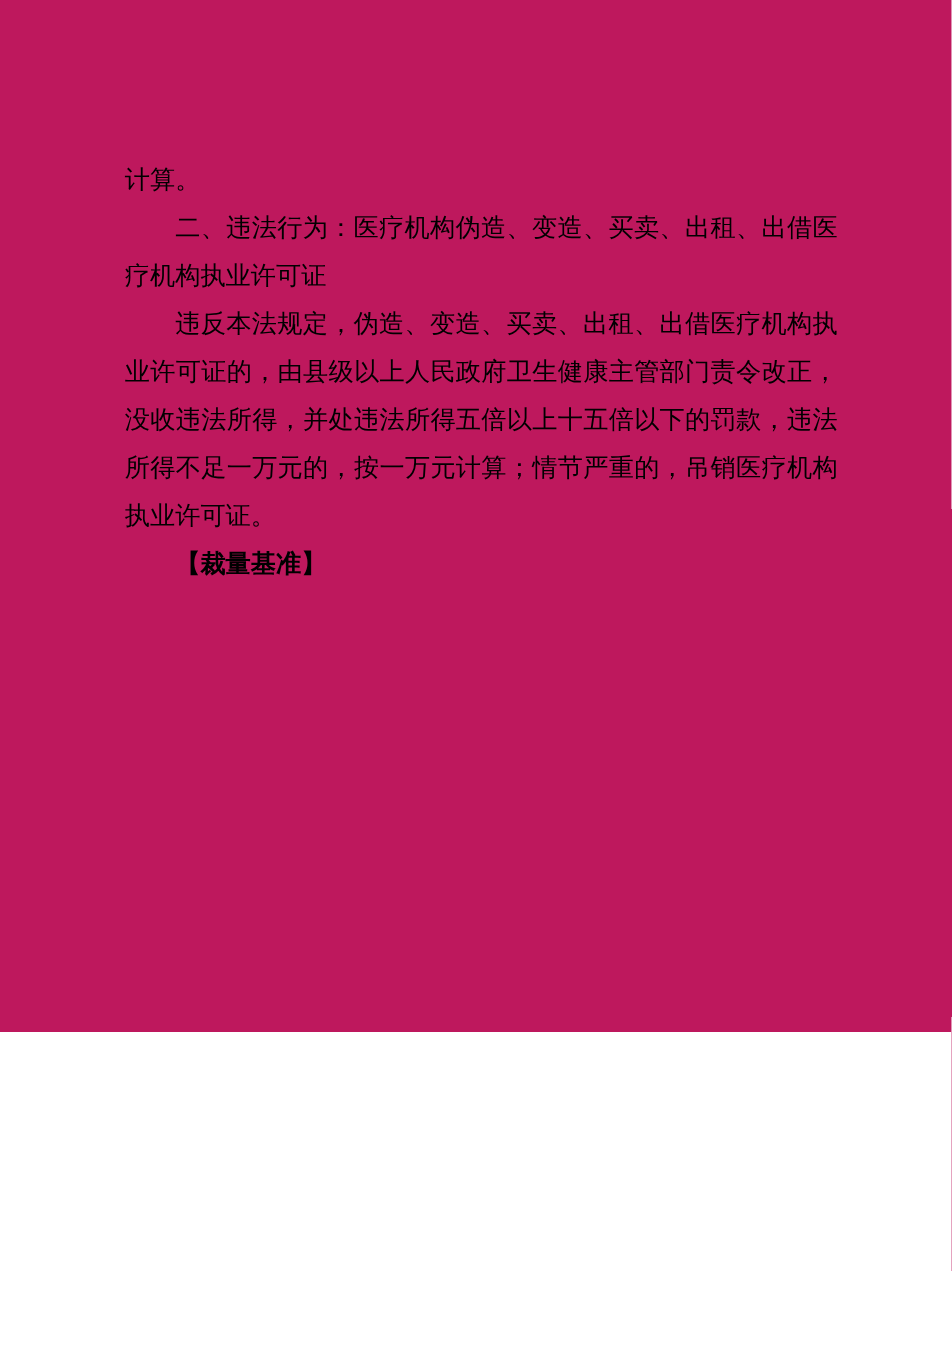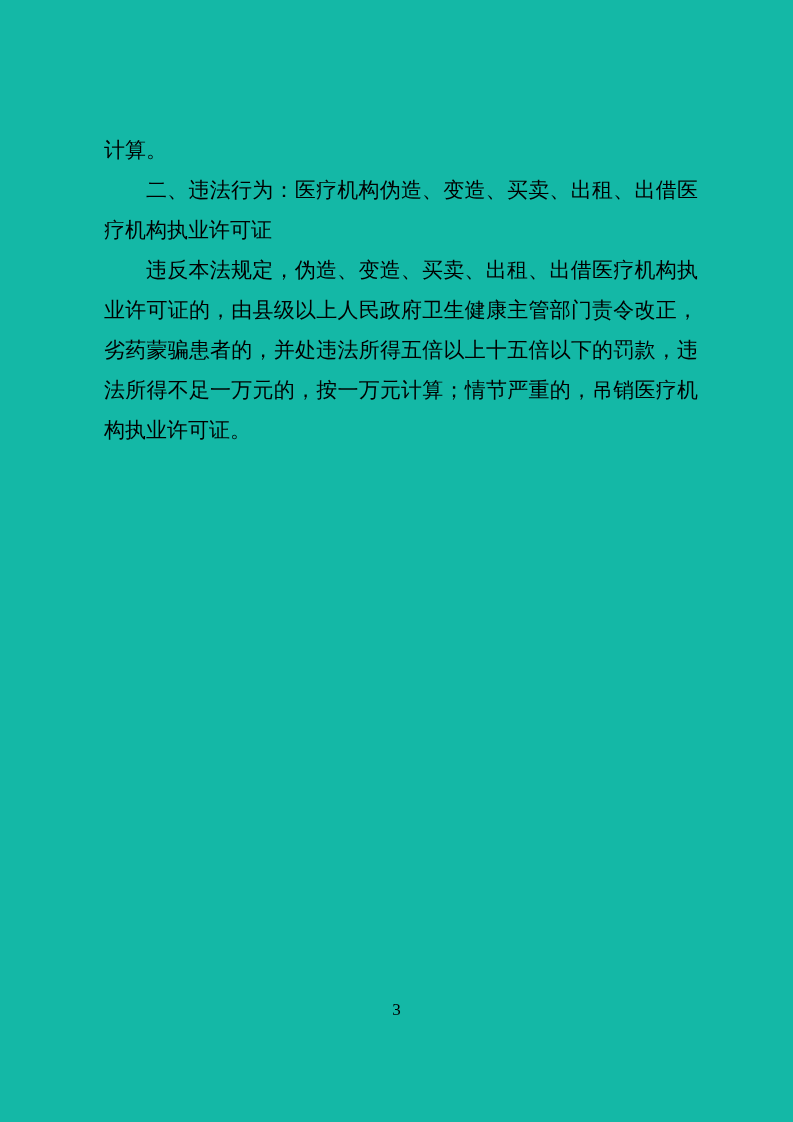--- a/index.html
+++ b/index.html
@@ -3,22 +3,22 @@
 <meta charset="utf-8">
 <style>
   html, body {
     margin: 0;
     padding: 0;
     background: #ffffff;
   }
   .page {
     position: relative;
     width: 793px;
-    height: 1122px;
-    background: #14b8a6;
+    height: 860px;
+    background: #be185d;
     overflow: hidden;
   }
   .content {
     position: absolute;
     left: 104px;
     top: 130px;
     width: 594px;
     font-family: "Liberation Serif", "DejaVu Serif", serif;
     font-size: 21px;
     line-height: 40px;
@@ -57,22 +57,23 @@
 
   <div class="content">
 
     <p class="para continuation"><b class="lead"></b><span>计算。</span></p>
 
 
 
     <p class="para"><b class="lead"></b><span>二、违法行为：医疗机构伪造、变造、买卖、出租、出借医疗机构执业许可证</span></p>
 
 
-    <p class="para"><b class="lead"></b><span>违反本法规定，伪造、变造、买卖、出租、出借医疗机构执业许可证的，由县级以上人民政府卫生健康主管部门责令改正，劣药蒙骗患者的，并处违法所得五倍以上十五倍以下的罚款，违法所得不足一万元的，按一万元计算；情节严重的，吊销医疗机构执业许可证。</span></p>
+    <p class="para"><b class="lead"></b><span>违反本法规定，伪造、变造、买卖、出租、出借医疗机构执业许可证的，由县级以上人民政府卫生健康主管部门责令改正，没收违法所得，并处违法所得五倍以上十五倍以下的罚款，违法所得不足一万元的，按一万元计算；情节严重的，吊销医疗机构执业许可证。</span></p>
 
+    <p class="para"><b class="lead">【裁量基准】</b><span></span></p>
 
 
   </div>
 
   <div class="footer">
     <span>3</span>
   </div>
 
 </div>
 

